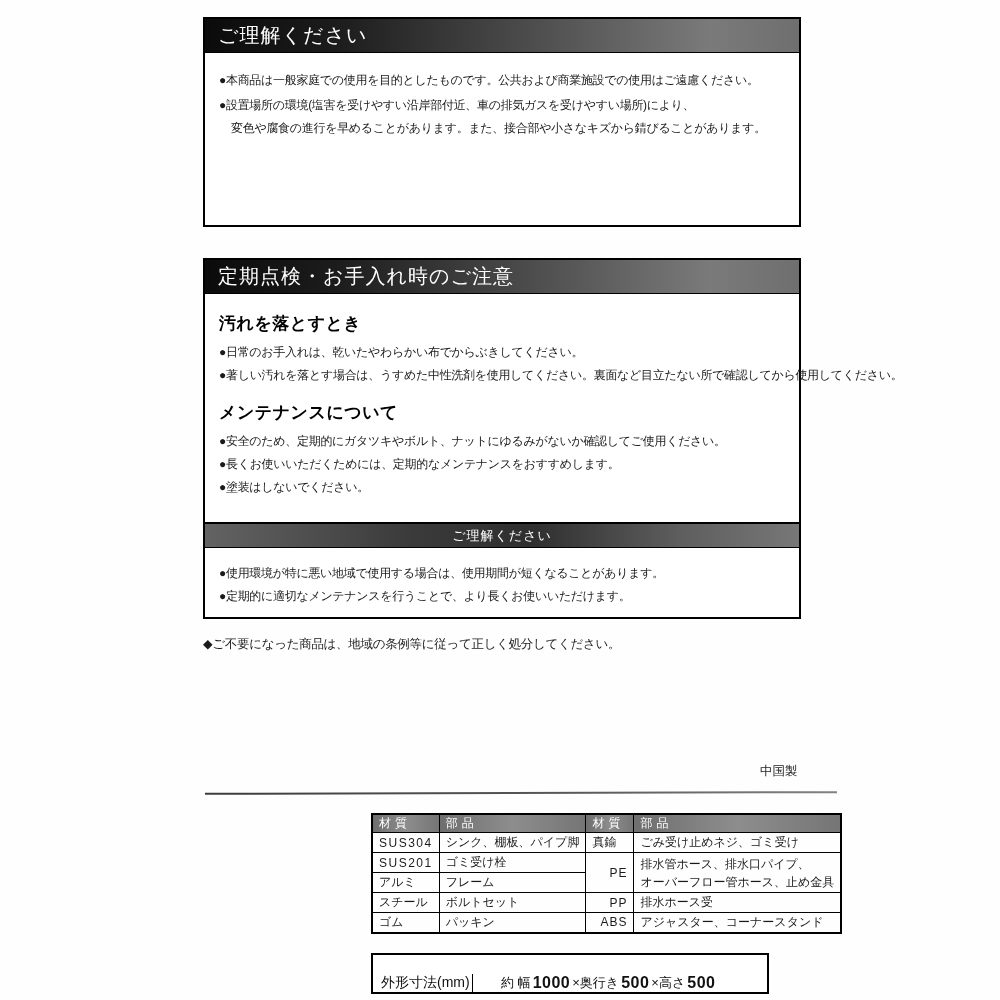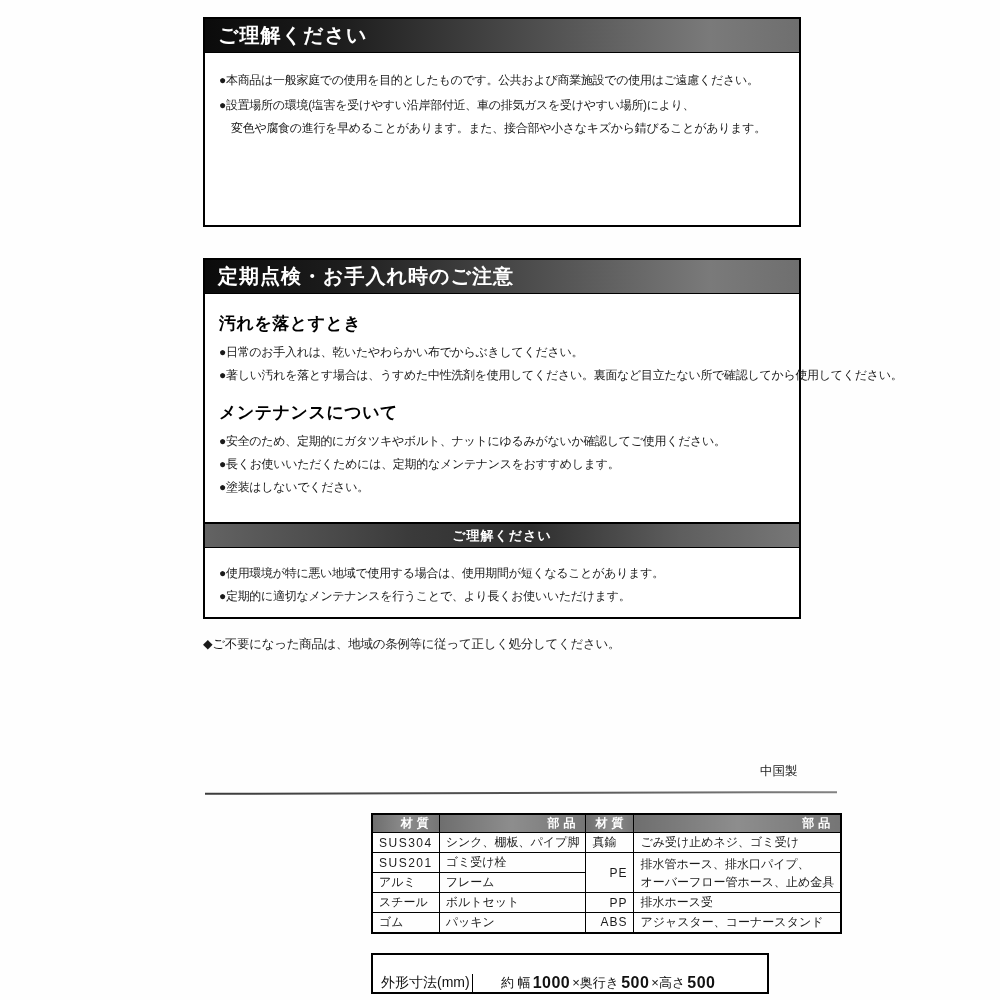--- a/index.html
+++ b/index.html
@@ -23,21 +23,21 @@
     background: #fff;
   }
   .box1 { top: 17px;  height: 210px; }
   .box2 { top: 258px; height: 310px; }
   .box3 { top: 522px; height: 97px;  }
 
   .bar {
     width: 100%;
     background: linear-gradient(90deg, #0b0b0b 0%, #1c1c1c 22%, #4d4d4d 55%, #7a7a7a 85%, #6f6f6f 100%);
     color: #fff;
-    font-weight: bold;
+    font-weight: normal;
     display: flex;
     align-items: center;
   }
   .bar-large {
     height: 34px;
     font-size: 20px;
     padding-left: 13px;
     letter-spacing: 1px;
     border-bottom: 1px solid #000;
   }
@@ -113,23 +113,23 @@
     padding: 0 6px;
     height: 20px;
     white-space: nowrap;
     overflow: hidden;
     color: #1a1a1a;
   }
   .materials { border: 2px solid #000; }
   .materials th {
     background: linear-gradient(90deg, #6e6e6e, #8d8d8d 50%, #757575);
     color: #fff;
-    font-weight: bold;
+    font-weight: normal;
     letter-spacing: 4px;
-    text-align: right;
+    text-align: left;
     height: 16px;
   }
   .col-m1 { width: 62px; }
   .col-p1 { width: 118px; }
   .col-m2 { width: 48px; }
   .col-p2 { width: 172px; }
   .mat-code { letter-spacing: 1.5px; }
   .cell-center { text-align: right; letter-spacing: 1px; }
   .two-line { line-height: 18px; }
 

